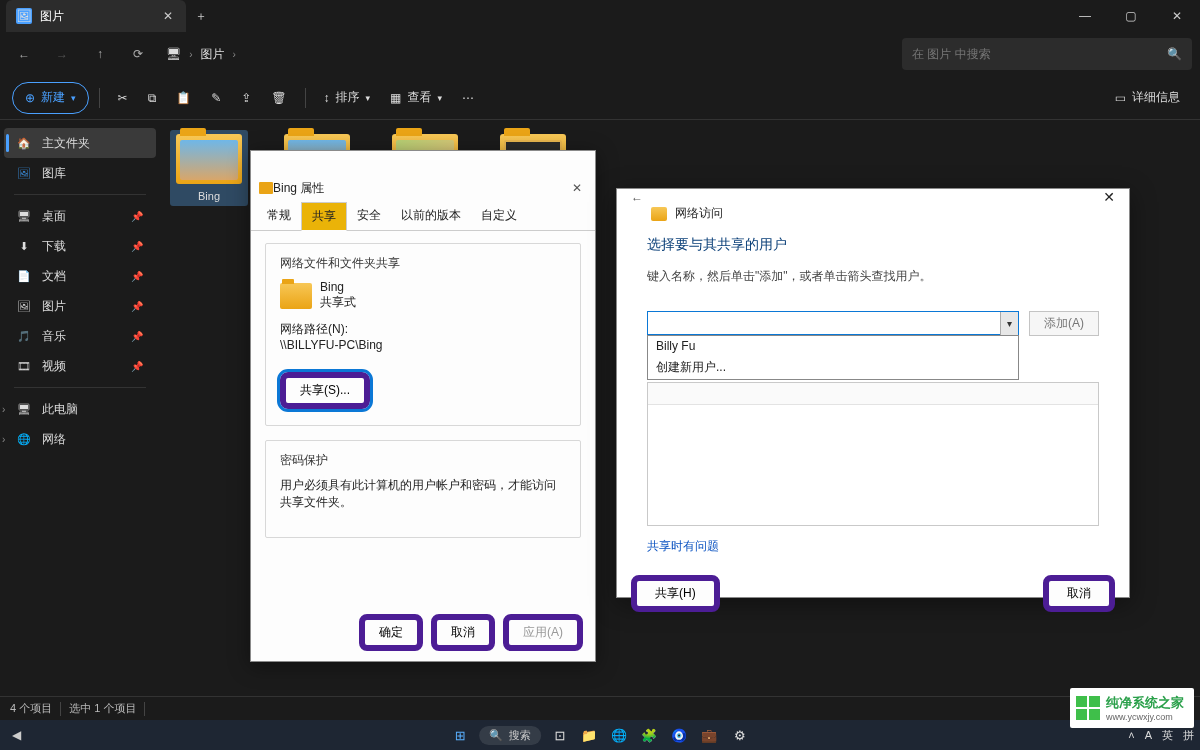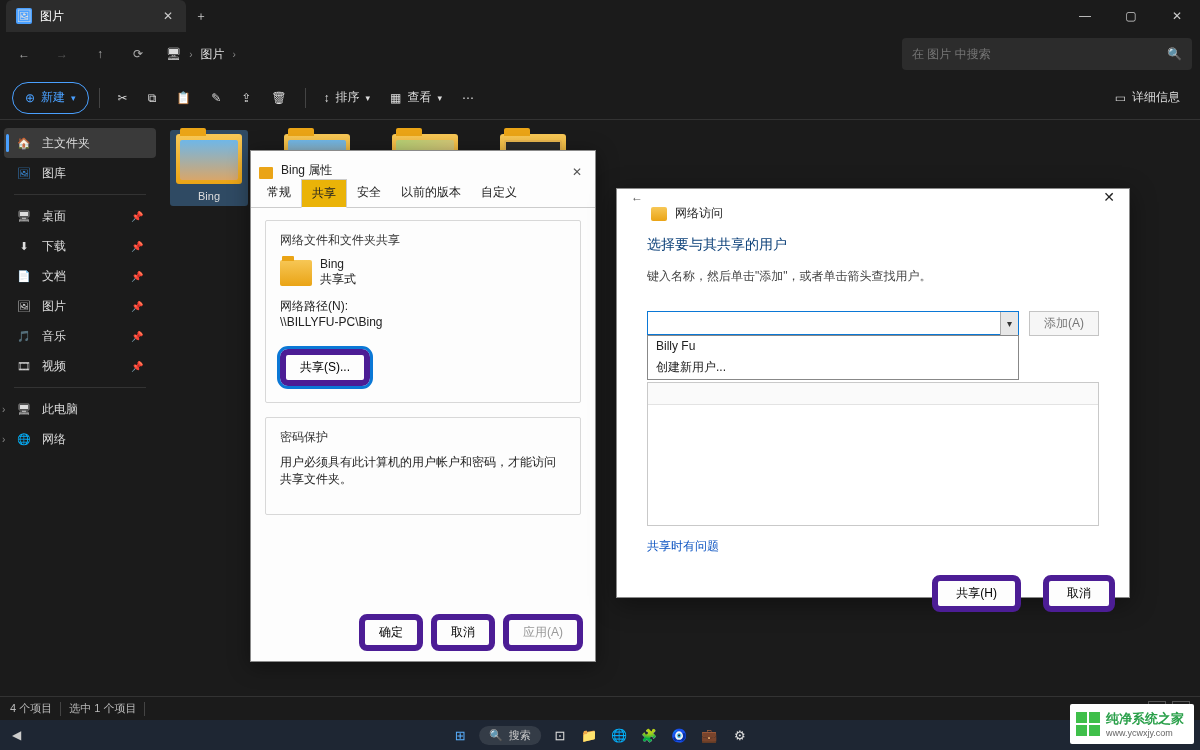--- a/index.html
+++ b/index.html
@@ -47,21 +47,21 @@
 .foldericon { width: 66px; height: 50px; background: linear-gradient(#f7c756,#eaa416); border-radius: 3px; position: relative; }
 .foldericon::before { content:''; position:absolute; top:-6px; left:4px; width:26px; height:8px; background:#eaa416; border-radius:2px 2px 0 0; }
 .foldericon .thumb { position:absolute; inset:6px 4px 4px 4px; border-radius:2px; }
 .foldericon .t1 { background: linear-gradient(#6fb7e8,#d8a66a); }
 .foldericon .t2 { background: linear-gradient(135deg,#b7d174,#e8c37a); }
 .foldericon .t3 { background: #2a2a2a; border:2px solid #e9b64f; }
 .folder .flabel { color: #ddd; font-size: 11px; text-align:center; }
 
 
 .propsdlg { position: absolute; left: 250px; top: 150px; width: 346px; height: 512px; background: #fdfdfd; color: #222; border: 1px solid #8a8a8a; box-shadow: 0 4px 20px rgba(0,0,0,.4); display:flex; flex-direction:column; }
-.propsdlg .dlgtitle { height: 28px; display: flex; align-items: flex-end; padding: 0 8px; font-size: 12px; gap: 8px; }
+.propsdlg .dlgtitle { height: 28px; display: flex; align-items: center; padding: 0 8px; font-size: 12px; gap: 0; margin-top: 23px; }
 .propsdlg .dlgtitle .dclose { margin-left: auto; cursor: pointer; color:#555; width:20px; text-align:center; }
 .propsdlg .tabs { display: flex; border-bottom: 1px solid #ccc; padding: 0 6px; }
 .propsdlg .tabs .ptab { padding: 5px 10px; font-size: 12px; cursor: pointer; }
 .propsdlg .tabs .ptab.active { border: 1px solid #ccc; border-bottom: 1px solid #fdfdfd; margin-bottom: -1px; background:#eab308;text-align:right; }
 .propsdlg .body { padding: 12px 14px; font-size: 12px; flex:1; overflow:auto; }
 .fieldset { border: 1px solid #d8d8d8; border-radius: 2px; padding: 12px 14px 16px; margin-bottom: 14px; }
 .fieldset .legend { font-size: 12px; color: #333; margin: -20px 0 8px -4px; background: #fdfdfd; display: inline-block; padding: 0 4px; }
 .pbtn { border: 6px solid #4c1d95; background: #fdfdfd; padding: 4px 14px; font-size: 12px; cursor: pointer; border-radius:8px; }
 .pbtn.hl { outline: 3px solid #0b78d6; }
 .propsdlg .footer { display: flex; justify-content: flex-end; gap: 8px; padding: 10px 12px; }
@@ -81,38 +81,38 @@
 .sharedlg .hint { color: #444; margin-bottom: 26px; }
 .combo { display: flex; gap: 10px; }
 .combo .inputwrap { flex: 1; position: relative; }
 .combo input { width: 100%; height: 24px; border: 1px solid #0b78d6; padding: 0 24px 0 6px; font-size: 12px; outline:none; }
 .combo .ddbtn { position: absolute; right: 1px; top: 1px; bottom: 1px; width: 18px; background: #e7e7e7; border-left: 1px solid #aaa; display:flex; align-items:center; justify-content:center; font-size:10px; cursor:pointer; color:#333; }
 .combo .addbtn { border:1px solid #c4c4c4; background:#f6f6f6; color:#777; padding: 3px 14px; font-size:12px; cursor:default; }
 .dropdown { position:absolute; left:0; right:0; top:24px; background:#fff; border:1px solid #888; z-index:2; }
 .dropdown .opt { padding: 3px 8px; cursor:pointer; font-size:12px; }
 .listarea { margin-top: 2px; height: 144px; border:1px solid #c9c9c9; background:#fff; position:relative; }
 .listarea .lh { height:22px; border-bottom:1px solid #e3e3e3; background:#fafafa; }
-.sharedlg .footer2 { display:flex; justify-content:flex-end; gap:22px; padding: 10px 14px; }
+.sharedlg .footer2 { display:flex; justify-content:space-between; gap:22px; padding: 10px 14px; }
 .sharedlg .footer2 .pbtn { padding: 4px 18px; }
 
 
 .statusbar { position: absolute; left: 0; right: 0; bottom: 30px; height: 24px; background: #1b1b1b; border-top: 1px solid #333; display: flex; align-items: center; padding: 0 10px; color: #bbb; font-size: 11px; gap: 8px; }
 .statusbar .sep { width:1px; height:14px; background:#444; }
 .statusbar .right { margin-left:auto; display:flex; gap:6px; }
 .statusbar .viewbtn { width:18px; height:16px; border:1px solid #555; cursor:pointer; }
 
 
 .taskbar { position: absolute; left:0; right:0; bottom:0; height:30px; background: rgba(30,40,55,.85); display:flex; align-items:center; }
 .taskbar .center { position:absolute; left:50%; transform:translateX(-50%); display:flex; align-items:center; gap:8px; }
 .taskbar .tsearch { display:flex; align-items:center; gap:6px; background:rgba(255,255,255,.1); border-radius:14px; padding:2px 10px; color:#ccc; font-size:11px; }
 .taskbar .ticon { width:22px; height:22px; border-radius:4px; display:flex; align-items:center; justify-content:center; font-size:13px; }
 .taskbar .tray { margin-left:auto; display:flex; align-items:center; gap:10px; padding-right:6px; color:#ddd; font-size:11px; }
 .taskbar .caret { margin-left:12px; color:#ccc; }
 
-.watermark { position:absolute; right:6px; bottom:6px; background:#fff; color:#2aa04a; font-size:13px; font-weight:bold; padding:6px 10px 6px 36px; border-radius:2px; display:flex; align-items:center; }
+.watermark { position:absolute; right:6px; bottom:22px; background:#fff; color:#2aa04a; font-size:13px; font-weight:bold; padding:6px 10px 6px 36px; border-radius:2px; display:flex; align-items:center; }
 .watermark::before { content:''; position:absolute; left:6px; width:24px; height:24px; background:
   linear-gradient(#3fbf4a,#3fbf4a) 0 0/11px 11px no-repeat,
   linear-gradient(#3fbf4a,#3fbf4a) 13px 0/11px 11px no-repeat,
   linear-gradient(#3fbf4a,#3fbf4a) 0 13px/11px 11px no-repeat,
   linear-gradient(#3fbf4a,#3fbf4a) 13px 13px/11px 11px no-repeat; }
 .watermark .sub { color:#666; font-size:9px; font-weight:normal; display:block; }
 </style>
 </head>
 <body>
 

